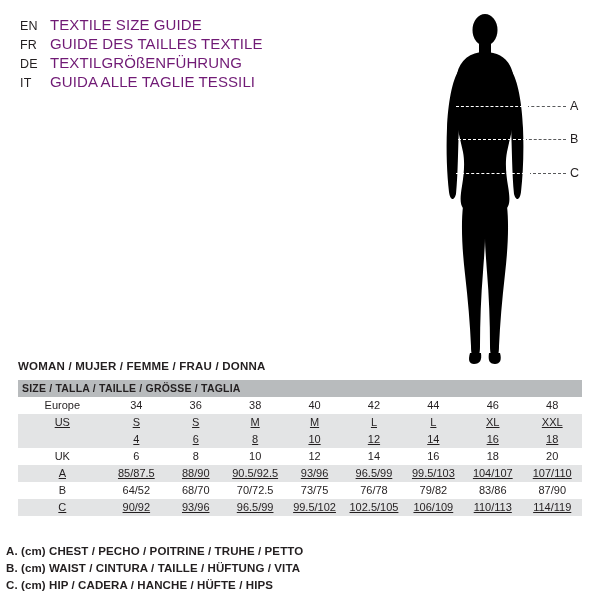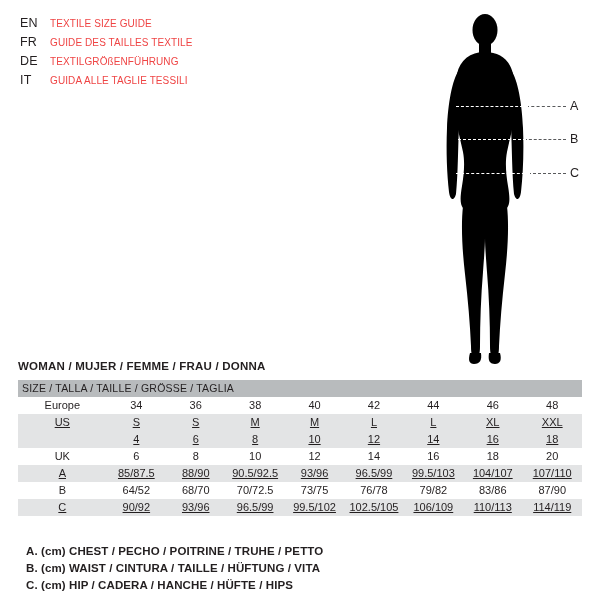--- a/index.html
+++ b/index.html
@@ -33,23 +33,23 @@
     align-items: baseline;
     height: 19px;
   }
   .lang-code {
     width: 30px;
     font-size: 12.5px;
     letter-spacing: 0.2px;
     color: #231f20;
   }
   .lang-title {
-    font-size: 10px;
+    font-size: 15px;
     letter-spacing: 0.1px;
-    color: #ef4444;
+    color: #701a75;
     white-space: nowrap;
   }
 
   
   .figure-area {
     position: absolute;
     left: 400px;
     top: 8px;
     width: 195px;
     height: 365px;
@@ -100,39 +100,39 @@
     padding: 0;
     height: 17px;
     line-height: 17px;
     font-weight: normal;
     color: #231f20;
   }
   tr.head-row {
     background: #b8bbbd;
   }
   tr.head-row td {
-    font-weight: normal;
+    font-weight: bold;
     font-size: 10.5px;
     letter-spacing: 0.2px;
     text-align: left;
     padding-left: 4px;
   }
   tr.shade td { background: #e3e4e5; text-decoration: underline; }
   tr.plain td { background: #ffffff; }
   td.label-col {
     text-align: center;
     padding-left: 4px;
     width: 88px;
   }
   td.val { text-align: center; width: 59px; }
 
   
   .legend {
     position: absolute;
-    left: 26px;
+    left: 6px;
     top: 543px;
     width: 560px;
   }
   .legend-row {
     font-size: 11.5px;
     font-weight: bold;
     letter-spacing: 0.1px;
     line-height: 17px;
     color: #231f20;
   }

